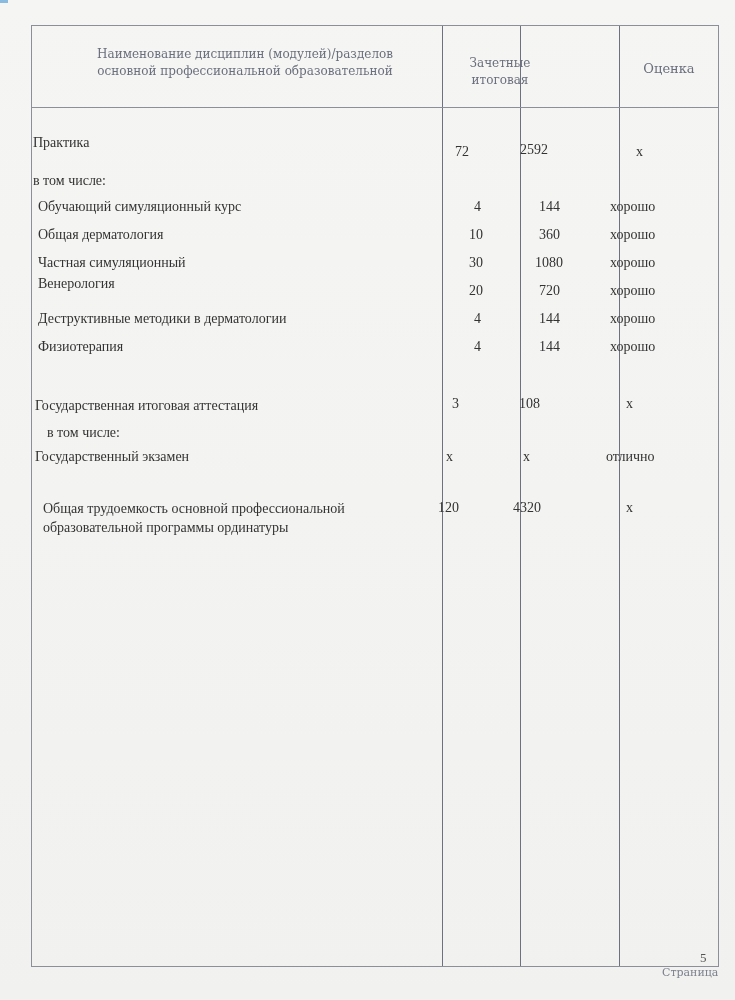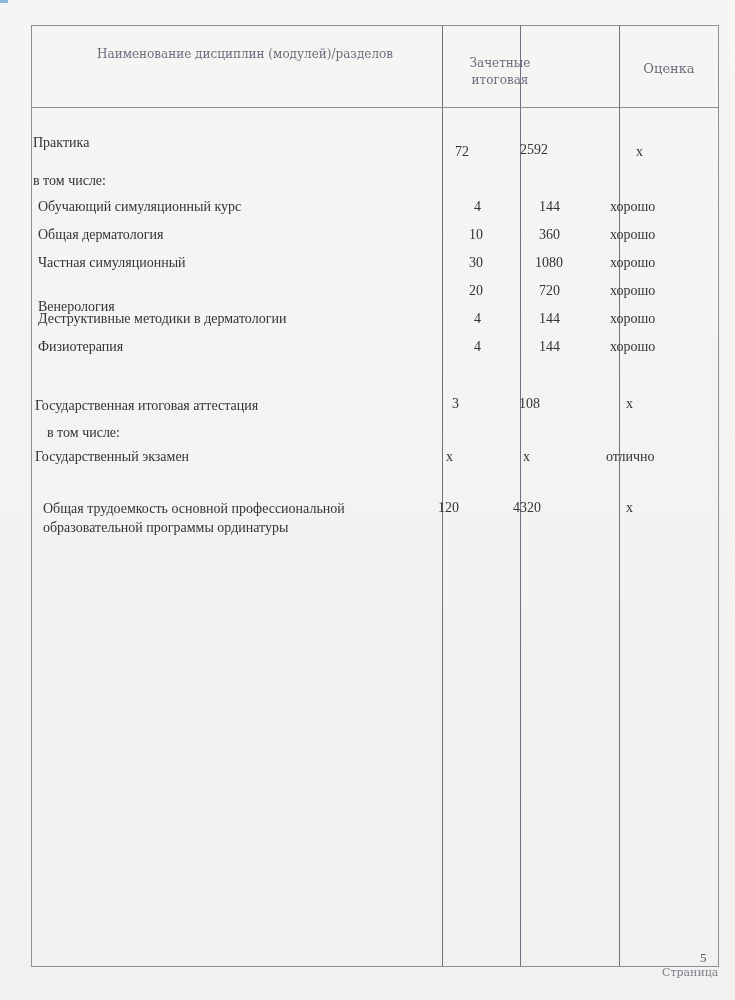--- a/index.html
+++ b/index.html
@@ -27,20 +27,21 @@
 
   <div class="frame">
     <div class="vline" style="left:410px"></div>
     <div class="vline" style="left:488px"></div>
     <div class="vline" style="left:587px"></div>
     <div class="hline" style="top:81px"></div>
   </div>
 
   <div class="hdr" style="left:60px; top:46px; width:370px;">
     <div>Наименование дисциплин (модулей)/разделов</div>
+    <div>основной профессиональной образовательной</div>
   </div>
   <div class="hdr" style="left:461px; top:55px; width:78px;">
     <div>Зачетные</div>
     <div>итоговая</div>
   </div>
   <div class="hdr" style="left:619px; top:60px; width:100px; font-size:13px;">Оценка</div>
 
   <div class="cell" style="left:33px; top:134px;">Практика</div>
   <div class="cell" style="left:455px; top:143px;">72</div>
   <div class="cell" style="left:520px; top:141px;">2592</div>
@@ -56,21 +57,21 @@
   <div class="cell" style="left:38px; top:226px;">Общая дерматология</div>
   <div class="cell" style="left:469px; top:226px;">10</div>
   <div class="cell" style="left:539px; top:226px;">360</div>
   <div class="cell" style="left:610px; top:226px;">хорошо</div>
 
   <div class="cell" style="left:38px; top:254px;">Частная симуляционный</div>
   <div class="cell" style="left:469px; top:254px;">30</div>
   <div class="cell" style="left:535px; top:254px;">1080</div>
   <div class="cell" style="left:610px; top:254px;">хорошо</div>
 
-  <div class="cell" style="left:38px; top:298px;">Венерология</div>
+  <div class="cell" style="left:38px; top:275px;">Венерология</div>
   <div class="cell" style="left:469px; top:282px;">20</div>
   <div class="cell" style="left:539px; top:282px;">720</div>
   <div class="cell" style="left:610px; top:282px;">хорошо</div>
 
   <div class="cell" style="left:38px; top:310px;">Деструктивные методики в дерматологии</div>
   <div class="cell" style="left:474px; top:310px;">4</div>
   <div class="cell" style="left:539px; top:310px;">144</div>
   <div class="cell" style="left:610px; top:310px;">хорошо</div>
 
   <div class="cell" style="left:38px; top:338px;">Физиотерапия</div>

